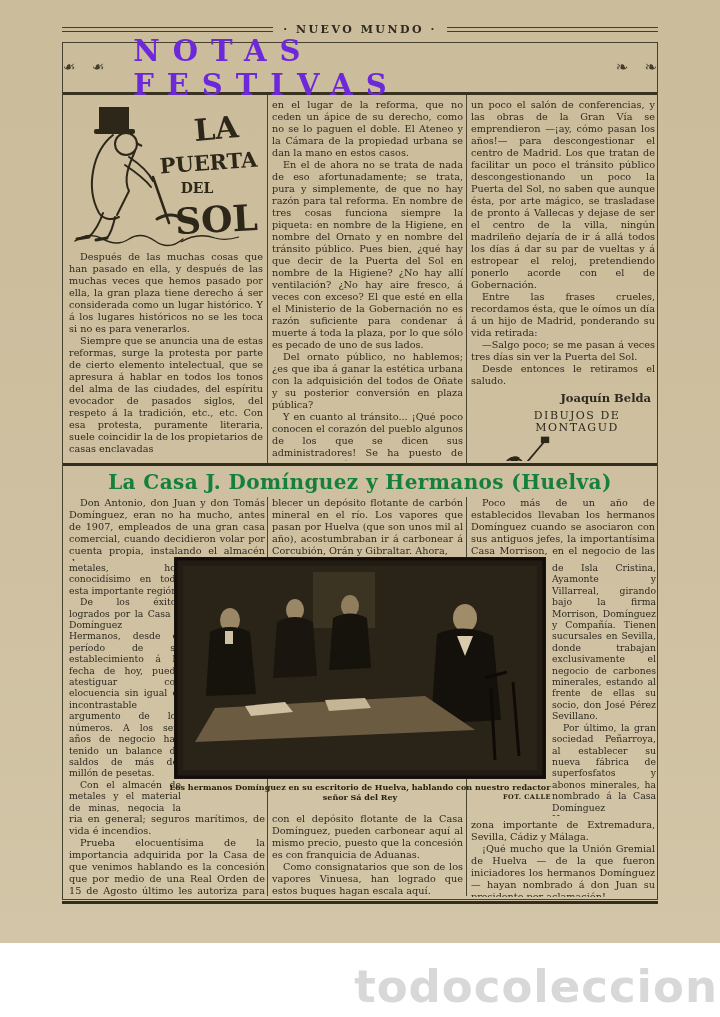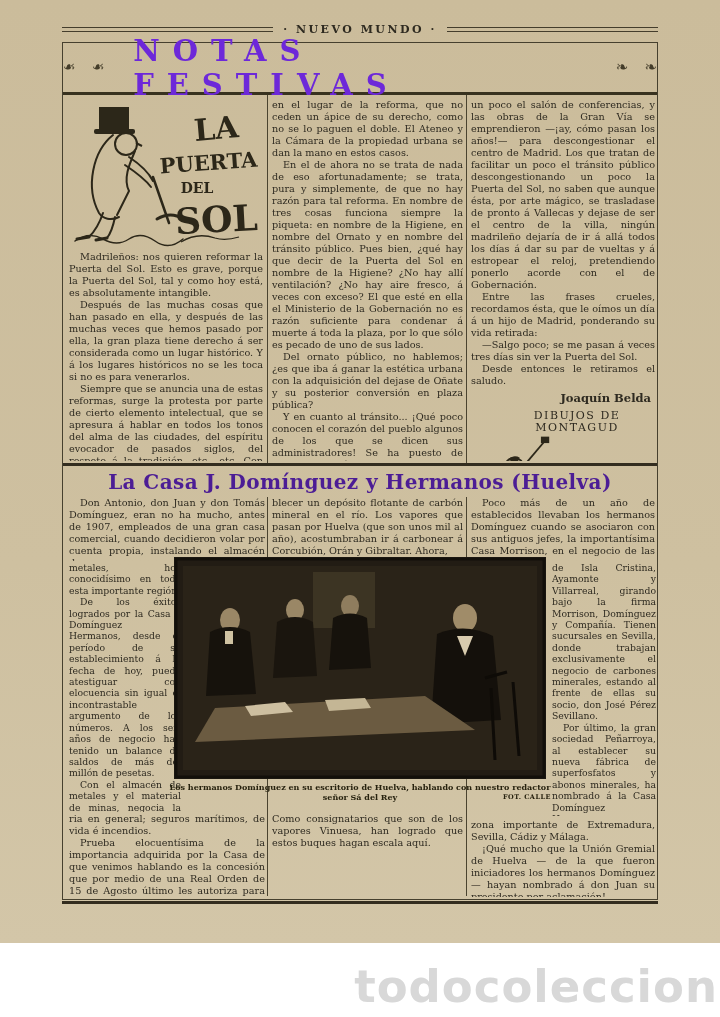--- a/index.html
+++ b/index.html
@@ -36,21 +36,21 @@
   .col p{margin:0;text-indent:11px;}
   .cont p:first-child{text-indent:0;}
   .illo-puerta{display:block;margin:0 0 4px 0;}
   .byline{text-align:right;font-weight:bold;font-size:11.5px;margin:5px 4px 0 0;}
   .credit{text-align:center;font-size:11px;letter-spacing:1.5px;margin:6px 0 0 28px;font-family:"DejaVu Serif",serif;}
   
   .rule-mid{position:absolute;left:0;right:0;top:420px;height:3px;background:#332d1f;}
   .rule-bottom{position:absolute;left:62px;top:901px;width:596px;height:3px;background:#332d1f;}
   
   .article2{position:absolute;left:0;top:423px;right:0;bottom:0;}
-  .a2-title{text-align:center;font-size:20px;font-weight:bold;letter-spacing:0.4px;margin-top:4px;color:#4c1d95;}
+  .a2-title{text-align:center;font-size:20px;font-weight:bold;letter-spacing:0.4px;margin-top:4px;color:#15803d;}
   .a2s1{top:31px;bottom:3px;left:204px;} .a2s2{top:31px;bottom:3px;left:403px;}
   .blk{position:absolute;font-size:9.7px;line-height:12px;text-align:justify;overflow:hidden;}
   .blk p{margin:0;text-indent:11px;}
   .narrow{font-size:9.3px;line-height:11.4px;}
   .b-lt{left:6px;top:31px;width:196px;height:64px;}
   .b-ln{left:6px;top:96px;width:112px;height:250px;}
   .b-lb{left:6px;top:347px;width:196px;height:84px;}
   .b-mt{left:209px;top:31px;width:191px;height:62px;}
   .b-mb{left:209px;top:347px;width:191px;height:84px;}
   .b-rt{left:408px;top:31px;width:184px;height:64px;}
@@ -115,30 +115,29 @@
         <path d="M67,44 l6,3" stroke="#2c2719" stroke-width="2"></path>
         <g fill="#2c2719" font-family="DejaVu Serif, serif" font-weight="bold">
           <text x="148" y="40" font-size="30" text-anchor="middle" transform="rotate(-5 148 40)">LA</text>
           <text x="140" y="71" font-size="21" text-anchor="middle" transform="rotate(-4 140 71)">PUERTA</text>
           <text x="128" y="94" font-size="14" text-anchor="middle">DEL</text>
           <text x="148" y="133" font-size="36" text-anchor="middle" transform="rotate(-3 148 133)">SOL</text>
         </g>
         <path d="M112,143 q16,-10 34,-4 q10,3 24,-1" stroke="#2c2719" fill="none" stroke-width="1.3"></path>
       </svg>
       <div>
-          <p>Madrileños: nos quieren reformar la Puerta del Sol. Esto es grave, porque la Puerta del Sol, tal y como hoy está, es absolutamente intangible.</p>
           <p>Después de las muchas cosas que han pasado en ella, y después de las muchas veces que hemos pasado por ella, la gran plaza tiene derecho á ser considerada como un lugar histórico. Y á los lugares históricos no se les toca si no es para venerarlos.</p>
           <p>Siempre que se anuncia una de estas reformas, surge la protesta por parte de cierto elemento intelectual, que se apresura á hablar en todos los tonos del alma de las ciudades, del espíritu evocador de pasados siglos, del respeto á la tradición, etc., etc. Con esa protesta, puramente literaria, suele coincidir la de los propietarios de casas enclavadas</p>
         </div>
     </div>
 
     <div class="col c2 cont">
         <p>en el lugar de la reforma, que no ceden un ápice de su derecho, como no se lo paguen el doble. El Ateneo y la Cámara de la propiedad urbana se dan la mano en estos casos.</p>
         <p>En el de ahora no se trata de nada de eso afortunadamente; se trata, pura y simplemente, de que no hay razón para tal reforma. En nombre de tres cosas funciona siempre la piqueta: en nombre de la Higiene, en nombre del Ornato y en nombre del tránsito público. Pues bien, ¿qué hay que decir de la Puerta del Sol en nombre de la Higiene? ¿No hay allí ventilación? ¿No hay aire fresco, á veces con exceso? El que esté en ella el Ministerio de la Gobernación no es razón suficiente para condenar á muerte á toda la plaza, por lo que sólo es pecado de uno de sus lados.</p>
-        <p>Del ornato público, no hablemos; ¿es que iba á ganar la estética urbana con la adquisición del dejase de Oñate y su posterior conversión en plaza pública?</p>
+        <p>Del ornato público, no hablemos; ¿es que iba á ganar la estética urbana con la adquisición del todos de Oñate y su posterior conversión en plaza pública?</p>
         <p>Y en cuanto al tránsito... ¡Qué poco conocen el corazón del pueblo algunos de los que se dicen sus administradores! Se ha puesto de moda la manía de descongestionar: las guerras del Norte africano, ya se sabe, las hacemos por descongestionar Melilla antes, y ahora Ceuta y Tetuán; las Cortes no se abren para descongestionar</p>
       </div>
 
     <div class="col c3 cont">
       <div class="cont">
           <p>un poco el salón de conferencias, y las obras de la Gran Vía se emprendieron —¡ay, cómo pasan los años!— para descongestionar el centro de Madrid. Los que tratan de facilitar un poco el tránsito público descongestionando un poco la Puerta del Sol, no saben que aunque ésta, por arte mágico, se trasladase de pronto á Vallecas y dejase de ser el centro de la villa, ningún madrileño dejaría de ir á allá todos los días á dar su par de vueltas y á estropear el reloj, pretendiendo ponerlo acorde con el de Gobernación.</p>
           <p>Entre las frases crueles, recordamos ésta, que le oímos un día á un hijo de Madrid, ponderando su vida retirada:</p>
           <p>—Salgo poco; se me pasan á veces tres días sin ver la Puerta del Sol.</p>
           <p>Desde entonces le retiramos el saludo.</p>
         </div>
@@ -186,20 +185,21 @@
       </div>
     <div class="blk b-lb cont">
         <p>ria en general; seguros marítimos, de vida é incendios.</p>
         <p>Prueba elocuentísima de la importancia adquirida por la Casa de que venimos hablando es la concesión que por medio de una Real Orden de 15 de Agosto último les autoriza para esta-</p>
       </div>
 
     <div class="blk b-mt cont">
         <p>blecer un depósito flotante de carbón mineral en el río. Los vapores que pasan por Huelva (que son unos mil al año), acostumbraban ir á carbonear á Corcubión, Orán y Gibraltar. Ahora,</p>
       </div>
     <div class="blk b-mb cont">
+        <p>con el depósito flotante de la Casa Domínguez, pueden carbonear aquí al mismo precio, puesto que la concesión es con franquicia de Aduanas.</p>
         <p>Como consignatarios que son de los vapores Vinuesa, han logrado que estos buques hagan escala aquí.</p>
       </div>
 
     <div class="blk b-rt">
         <p>Poco más de un año de establecidos llevaban los hermanos Domínguez cuando se asociaron con sus antiguos jefes, la importantísima Casa Morrison, en el negocio de las plazas</p>
       </div>
     <div class="blk b-rn narrow cont">
         <p>de Isla Cristina, Ayamonte y Villarreal, girando bajo la firma Morrison, Domínguez y Compañía. Tienen sucursales en Sevilla, donde trabajan exclusivamente el negocio de carbones minerales, estando al frente de ellas su socio, don José Pérez Sevillano.</p>
         <p>Por último, la gran sociedad Peñarroya, al establecer su nueva fábrica de superfosfatos y abonos minerales, ha nombrado á la Casa Domínguez Hermanos sus agentes comisionados especiales para la provincia de Huelva y una</p>
       </div>

